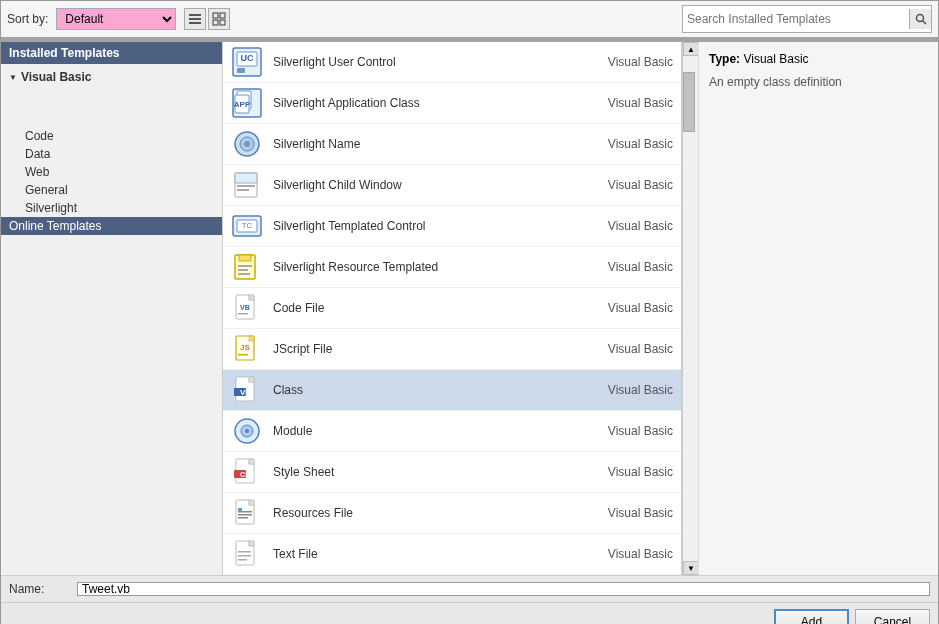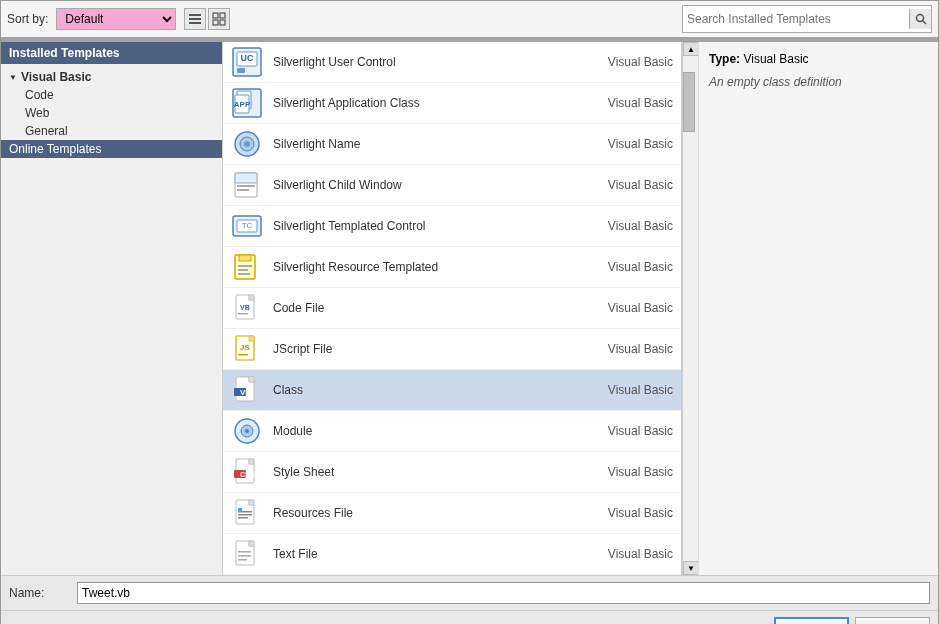--- a/index.html
+++ b/index.html
@@ -139,20 +139,21 @@
       font-weight: bold;
       cursor: pointer;
       display: flex;
       align-items: center;
       gap: 4px;
       color: #333;
     }
 
     .tree-children {
       padding-left: 16px;
+      margin-top: 41px;
     }
 
     .triangle {
       font-size: 8px;
     }
 
     .main-list {
       flex: 1;
       overflow-y: auto;
       background: white;
@@ -198,40 +199,39 @@
     }
 
     .type-info {
       margin-bottom: 8px;
     }
 
     .type-desc {
       color: #555;
       margin-top: 6px;
       line-height: 1.4;
-      font-style: italic;
     }
 
     .bottom-bar {
       display: flex;
       align-items: center;
       padding: 6px 8px;
       background: #e8e8e8;
       border-top: 1px solid #ccc;
       gap: 8px;
     }
 
     .name-label {
       color: #333;
       width: 60px;
     }
 
     .name-input {
       flex: 1;
-      height: 22px;
+      height: 14px;
       border: 1px solid #999;
       padding: 0 4px;
       font-size: 12px;
       background: white;
     }
 
     .buttons-bar {
       display: flex;
       align-items: center;
       justify-content: flex-end;
@@ -330,24 +330,30 @@
       <div class="sidebar-tree">
         <div class="tree-group">
           <span class="triangle">▼</span>
           <span>Visual Basic</span>
         </div>
         <div class="tree-children">
           <div class="tree-item">
             <span>Code</span>
           </div>
           <div class="tree-item">
+            <span>Data</span>
+          </div>
+          <div class="tree-item">
             <span>Web</span>
           </div>
           <div class="tree-item">
             <span>General</span>
+          </div>
+          <div class="tree-item">
+            <span>Silverlight</span>
           </div>
         </div>
         <div class="tree-item selected">
           <span>Online Templates</span>
         </div>
       </div>
     </div>
 
     <div style="display:flex; flex: 1; overflow: hidden;">
       <div class="main-list">

